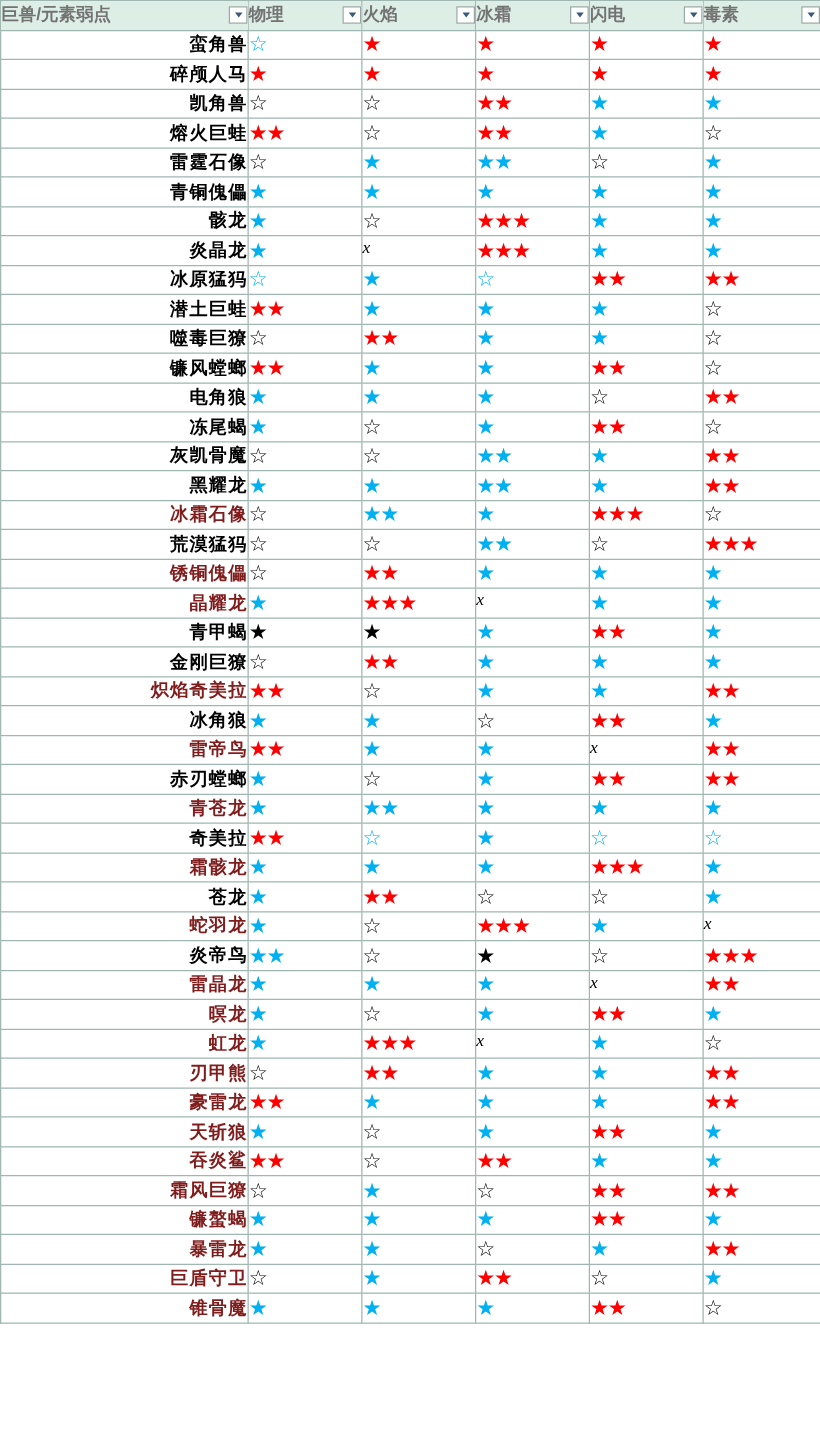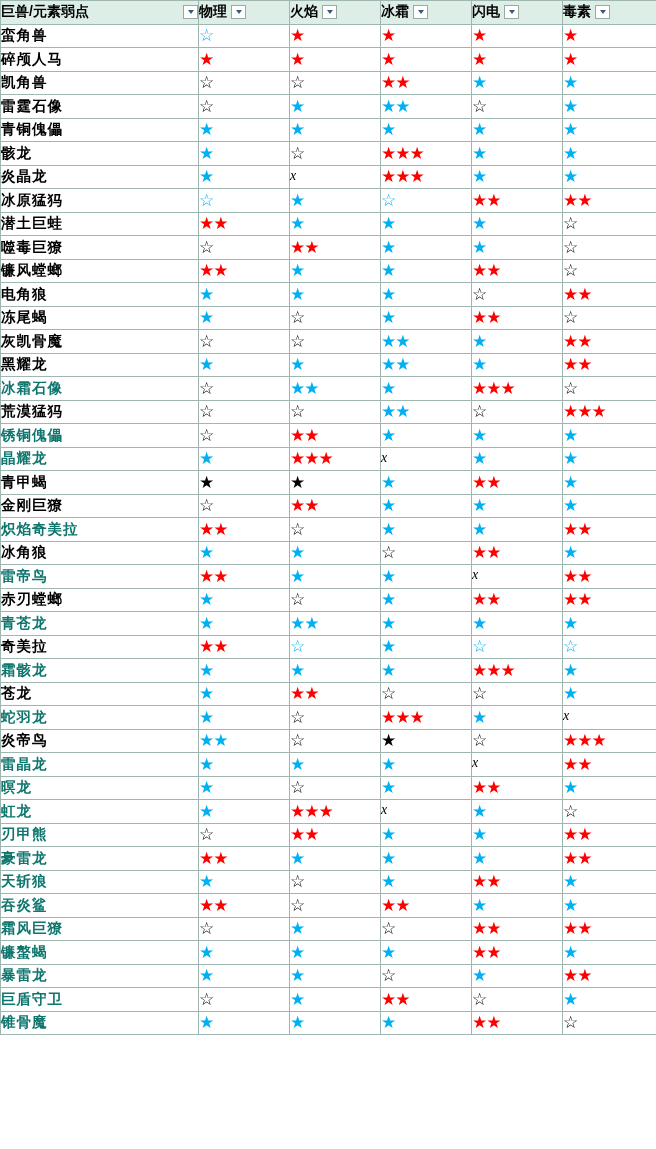--- a/index.html
+++ b/index.html
@@ -28,29 +28,29 @@
   
   col.c-name { width: 198px; }
   col.c-el   { width: 91px;  }
   col.c-el-last { width: 94px; }
 
   
   thead th {
     background: #ddeee7;
     font-weight: bold;
     font-size: 14px;
-    color: #000000;
+    color: #737373;
     height: 24px;
     position: relative;
     padding: 0 4px;
   }
   .hdr-inner {
     display: flex;
     align-items: center;
-    justify-content: flex-start;
+    justify-content: space-between;
     gap: 4px;
     width: 100%;
   }
   .hdr-name .hdr-inner { justify-content: space-between; }
   .hdr-label { white-space: nowrap; }
   .filter-btn {
     width: 15px; height: 14px;
     background: #ffffff;
     border: 1px solid #9aa9a4;
     display: inline-flex;
@@ -60,29 +60,29 @@
   }
   .filter-btn .caret {
     width: 0; height: 0;
     border-left: 3.5px solid transparent;
     border-right: 3.5px solid transparent;
     border-top: 4px solid #3a5a7a;
   }
 
   
   td.name {
-    text-align: left;
+    text-align: right;
     font-size: 14.5px;
     font-weight: bold;
     font-family: Liberation Serif, serif;
     color: #000000;
     letter-spacing: 1px;
     white-space: nowrap;
   }
-  td.name.gold { color: #0f766e; margin-top: 44px; }
+  td.name.gold { color: #7f1d1d; margin-top: 44px; }
 
   
   td.el {
     padding-left: 6px;
     white-space: nowrap;
     font-size: 15px;
     line-height: 1;
   }
   .star {
     font-size: 17px;
@@ -186,20 +186,28 @@
         </tr>
         <tr>
           <td class="name">凯角兽</td>
           <td class="el"><span><span class="star s-black">☆</span></span></td>
           <td class="el"><span><span class="star s-black">☆</span></span></td>
           <td class="el"><span><span class="star s-red">★</span><span class="star s-red">★</span></span></td>
           <td class="el"><span><span class="star s-blue">★</span></span></td>
           <td class="el"><span><span class="star s-blue">★</span></span></td>
         </tr>
         <tr>
+          <td class="name">熔火巨蛙</td>
+          <td class="el"><span><span class="star s-red">★</span><span class="star s-red">★</span></span></td>
+          <td class="el"><span><span class="star s-black">☆</span></span></td>
+          <td class="el"><span><span class="star s-red">★</span><span class="star s-red">★</span></span></td>
+          <td class="el"><span><span class="star s-blue">★</span></span></td>
+          <td class="el"><span><span class="star s-black">☆</span></span></td>
+        </tr>
+        <tr>
           <td class="name">雷霆石像</td>
           <td class="el"><span><span class="star s-black">☆</span></span></td>
           <td class="el"><span><span class="star s-blue">★</span></span></td>
           <td class="el"><span><span class="star s-blue">★</span><span class="star s-blue">★</span></span></td>
           <td class="el"><span><span class="star s-black">☆</span></span></td>
           <td class="el"><span><span class="star s-blue">★</span></span></td>
         </tr>
         <tr>
           <td class="name">青铜傀儡</td>
           <td class="el"><span><span class="star s-blue">★</span></span></td>

